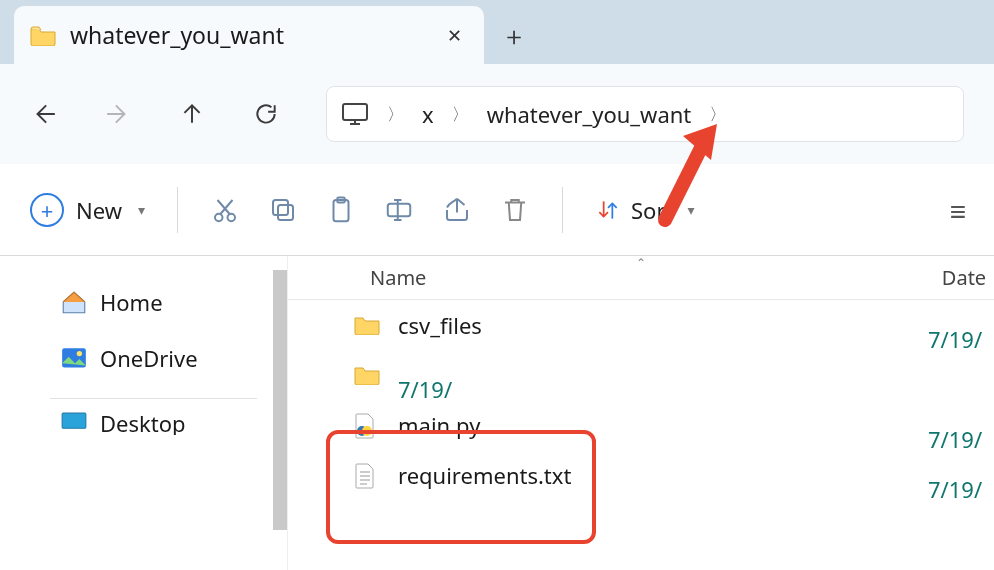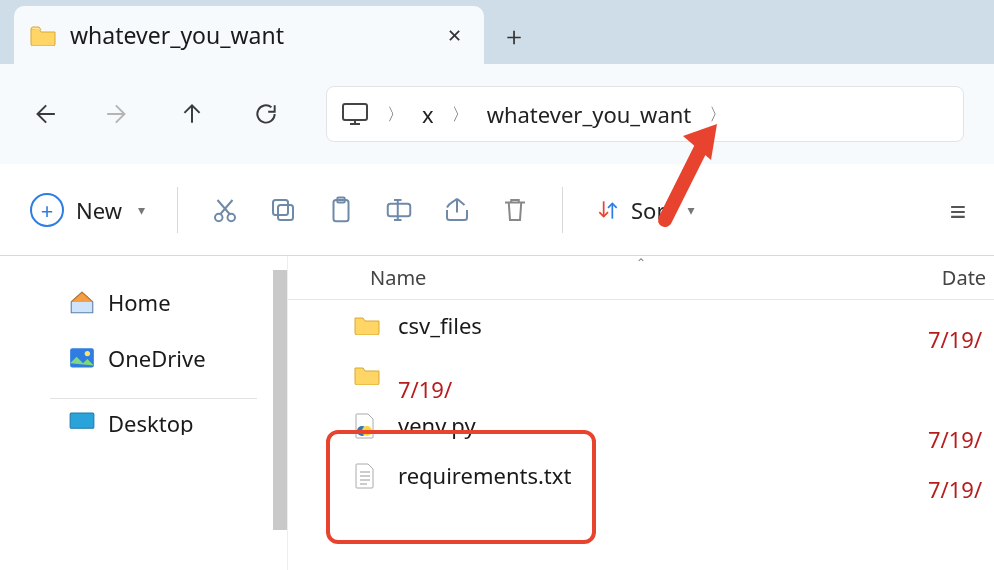--- a/index.html
+++ b/index.html
@@ -118,21 +118,20 @@
     position: absolute; right: 0; top: 14px; width: 14px; height: 260px;
     background: #c9c9c9;
   }
   .side-item {
     height: 56px;
     padding-left: 60px;
     display: flex;
     align-items: center;
     gap: 12px;
     font-size: 22px;
-    margin-left: 8px;
   }
   .side-item.selected { background: #e7ecef; }
   .side-item.selected::before {
     content: "›"; position: absolute; left: 22px; color: #666; font-size: 22px;
     transform: scaleX(0.9);
   }
   .side-ic { width: 28px; height: 26px; display: inline-flex; align-items: center; }
   .side-sep { height: 1px; background: #e2e2e2; margin: 12px 30px 12px 50px; }
   .side-item.cut { overflow: hidden; height: 24px; align-items: center; }
 
@@ -155,21 +154,21 @@
   .colhead .cdate { width: 60px; text-align: center; padding-right: 0; overflow: hidden; }
 
   .row {
     height: 50px;
     display: flex;
     align-items: center;
     font-size: 22px;
   }
   .row .ic { width: 28px; height: 24px; margin-left: 66px; margin-right: 16px; display:inline-flex; }
   .row .fname { flex:1; }
-  .row .fdate { width: 66px; overflow: hidden; white-space: nowrap; color: #b91c1c; margin-top: 28px; }
+  .row .fdate { width: 66px; overflow: hidden; white-space: nowrap; color: #0f766e; margin-top: 28px; }
 
   
   .annot-box {
     position: absolute;
     left: 326px; top: 430px;
     width: 270px; height: 114px;
     border: 4px solid #e8432e;
     border-radius: 12px;
     pointer-events: none;
   }
@@ -360,21 +359,21 @@
       <span class="fdate">7/19/</span>
     </div>
     <div class="row">
       <span class="ic">
         <svg class="file-svg" viewBox="0 0 22 26">
             <path d="M3 1 h11 l5 5 v18 a1 1 0 0 1 -1 1 H3 a1 1 0 0 1 -1 -1 V2 a1 1 0 0 1 1 -1 Z" fill="#fff" stroke="#aaa"></path>
             <circle cx="8" cy="18" r="5" fill="#3776ab"></circle>
             <circle cx="13" cy="18" r="5" fill="#ffd43b"></circle>
           </svg>
       </span>
-      <span class="fname">venv.py</span>
+      <span class="fname">main.py</span>
       <span class="fdate">7/19/</span>
     </div>
     <div class="row">
       <span class="ic">
         <svg class="file-svg" viewBox="0 0 22 26">
             <path d="M3 1 h11 l5 5 v18 a1 1 0 0 1 -1 1 H3 a1 1 0 0 1 -1 -1 V2 a1 1 0 0 1 1 -1 Z" fill="#fff" stroke="#aaa"></path>
             <path d="M6 9 h10 M6 13 h10 M6 17 h10 M6 21 h7" stroke="#999"></path>
           </svg>
       </span>
       <span class="fname">requirements.txt</span>

